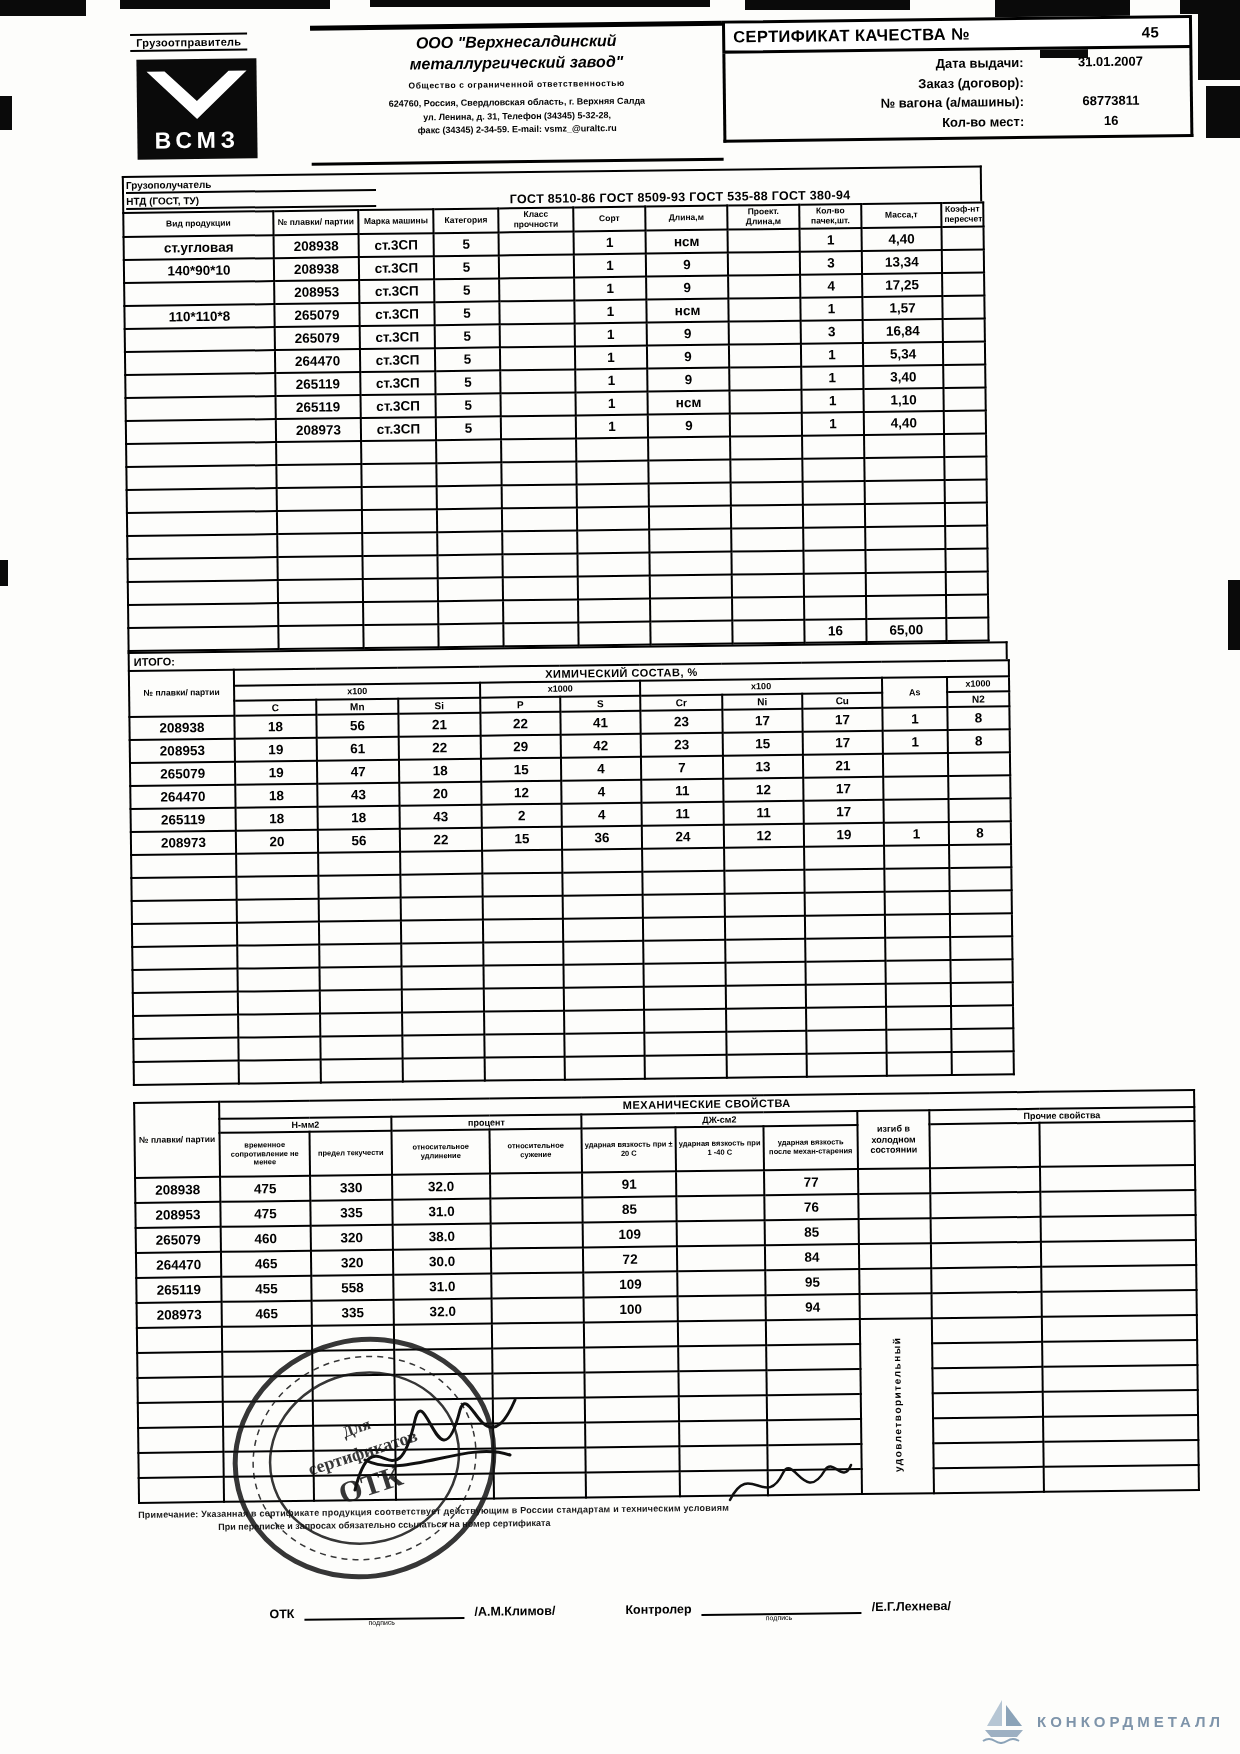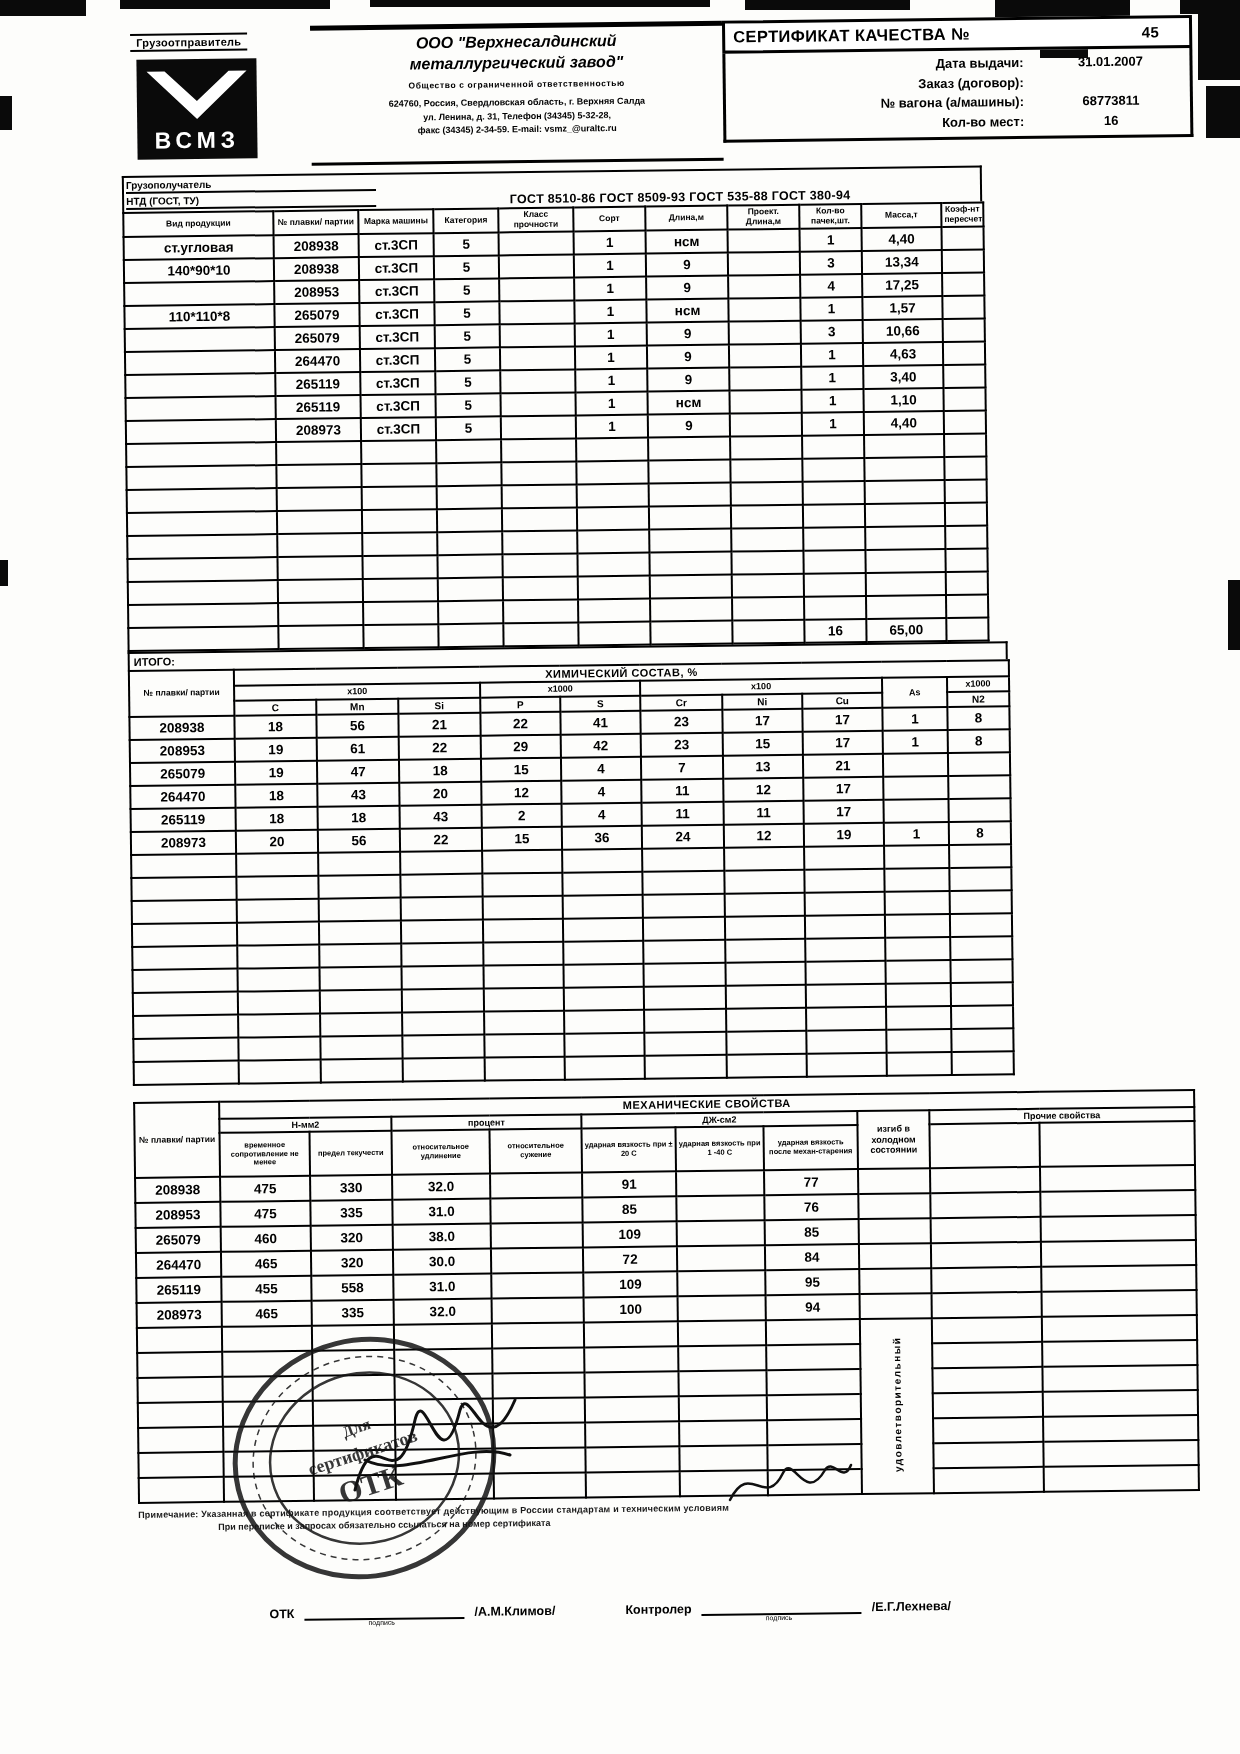--- a/index.html
+++ b/index.html
@@ -236,34 +236,34 @@
           <tr>
             <td></td>
             <td>265079</td>
             <td>ст.3СП</td>
             <td>5</td>
             <td></td>
             <td>1</td>
             <td>9</td>
             <td></td>
             <td>3</td>
-            <td>10,66</td>
+            <td>16,84</td>
             <td></td>
           </tr>
           <tr>
             <td></td>
             <td>264470</td>
             <td>ст.3СП</td>
             <td>5</td>
             <td></td>
             <td>1</td>
             <td>9</td>
             <td></td>
             <td>1</td>
-            <td>4,63</td>
+            <td>5,34</td>
             <td></td>
           </tr>
           <tr>
             <td></td>
             <td>265119</td>
             <td>ст.3СП</td>
             <td>5</td>
             <td></td>
             <td>1</td>
             <td>9</td>
@@ -908,14 +908,23 @@
     <svg width="180" height="160" viewBox="0 0 180 160">
       <path d="M10,120 C30,40 50,140 70,50 C80,10 95,120 115,40 C125,10 140,100 170,30 M20,90 C60,110 120,70 165,85" fill="none" stroke="#101010" stroke-width="3" stroke-linecap="round"></path>
     </svg>
   </div>
   <div class="squiggle2">
     <svg width="130" height="60" viewBox="0 0 130 60">
       <path d="M5,45 C25,5 40,55 58,18 C68,-2 80,50 100,15 C108,2 118,30 126,10" fill="none" stroke="#101010" stroke-width="2.5" stroke-linecap="round"></path>
     </svg>
   </div>
 
+  <div class="watermark">
+    <svg width="46" height="46" viewBox="0 0 46 46">
+      <polygon points="21,2 21,28 6,28" fill="#b6c6d4"></polygon>
+      <polygon points="25,7 25,28 41,28" fill="#8ba3b8"></polygon>
+      <path d="M4,32 h38 l-6,7 h-26 z" fill="#9db0c2"></path>
+      <path d="M2,43 q6,-4 12,0 q6,4 12,0 q6,-4 12,0" fill="none" stroke="#8ba3b8" stroke-width="2"></path>
+    </svg>
+    <span class="wm-text">КОНКОРДМЕТАЛЛ</span>
+  </div>
 
 </div>
 
 </body></html>

